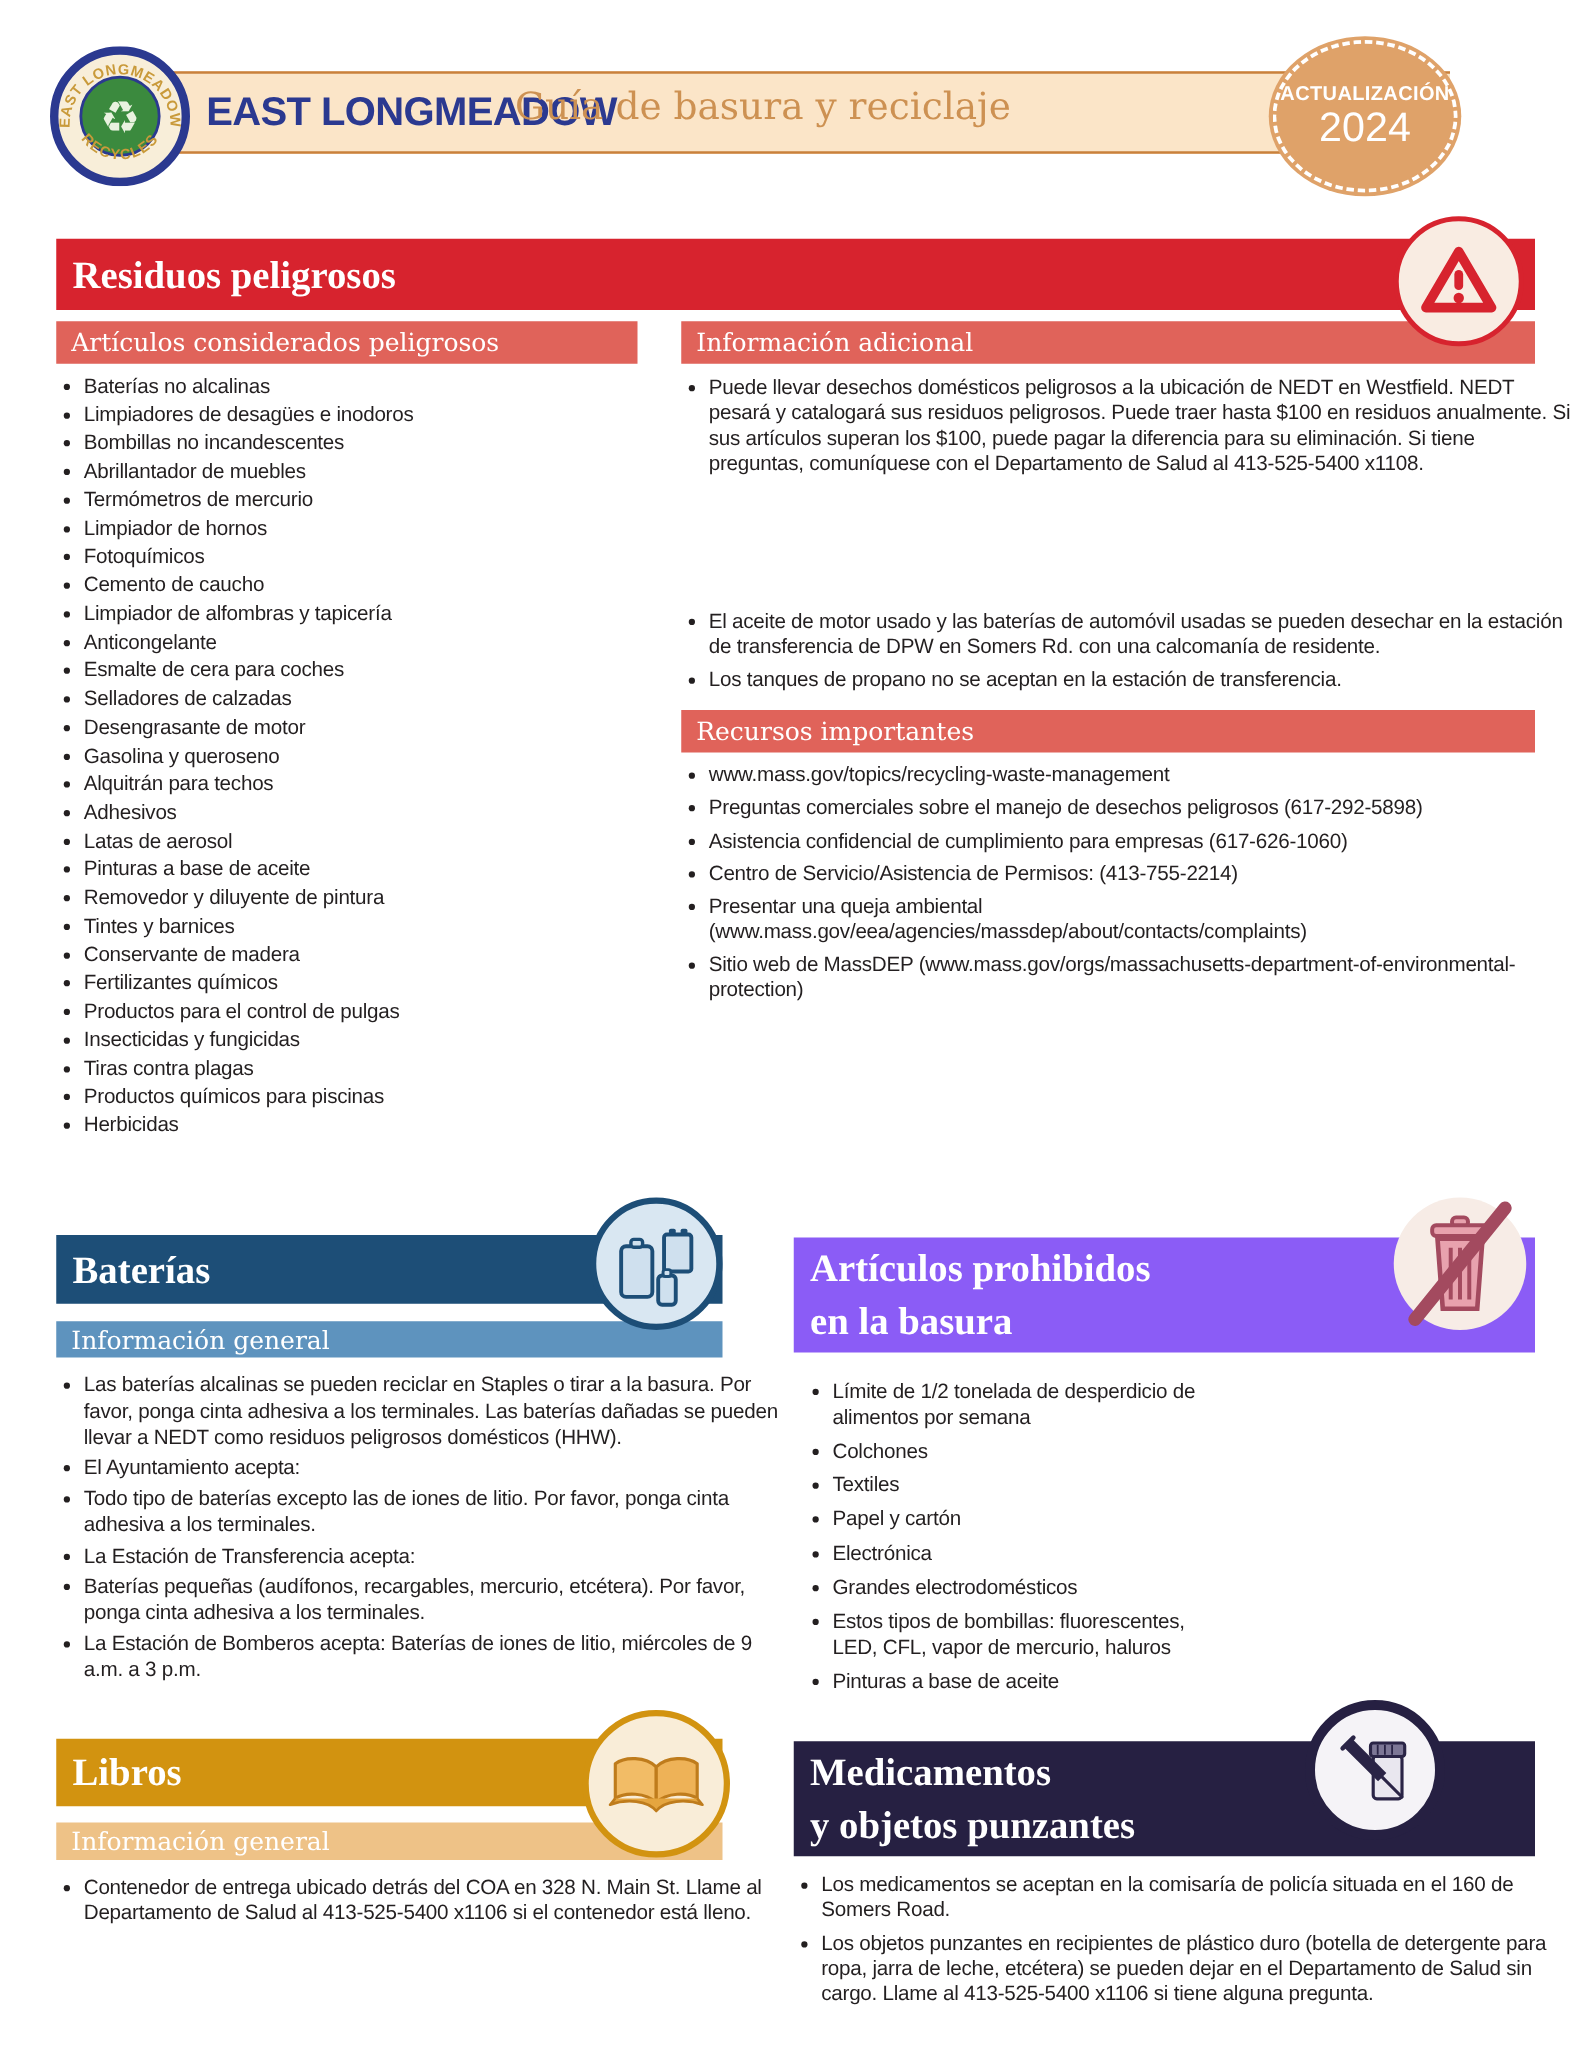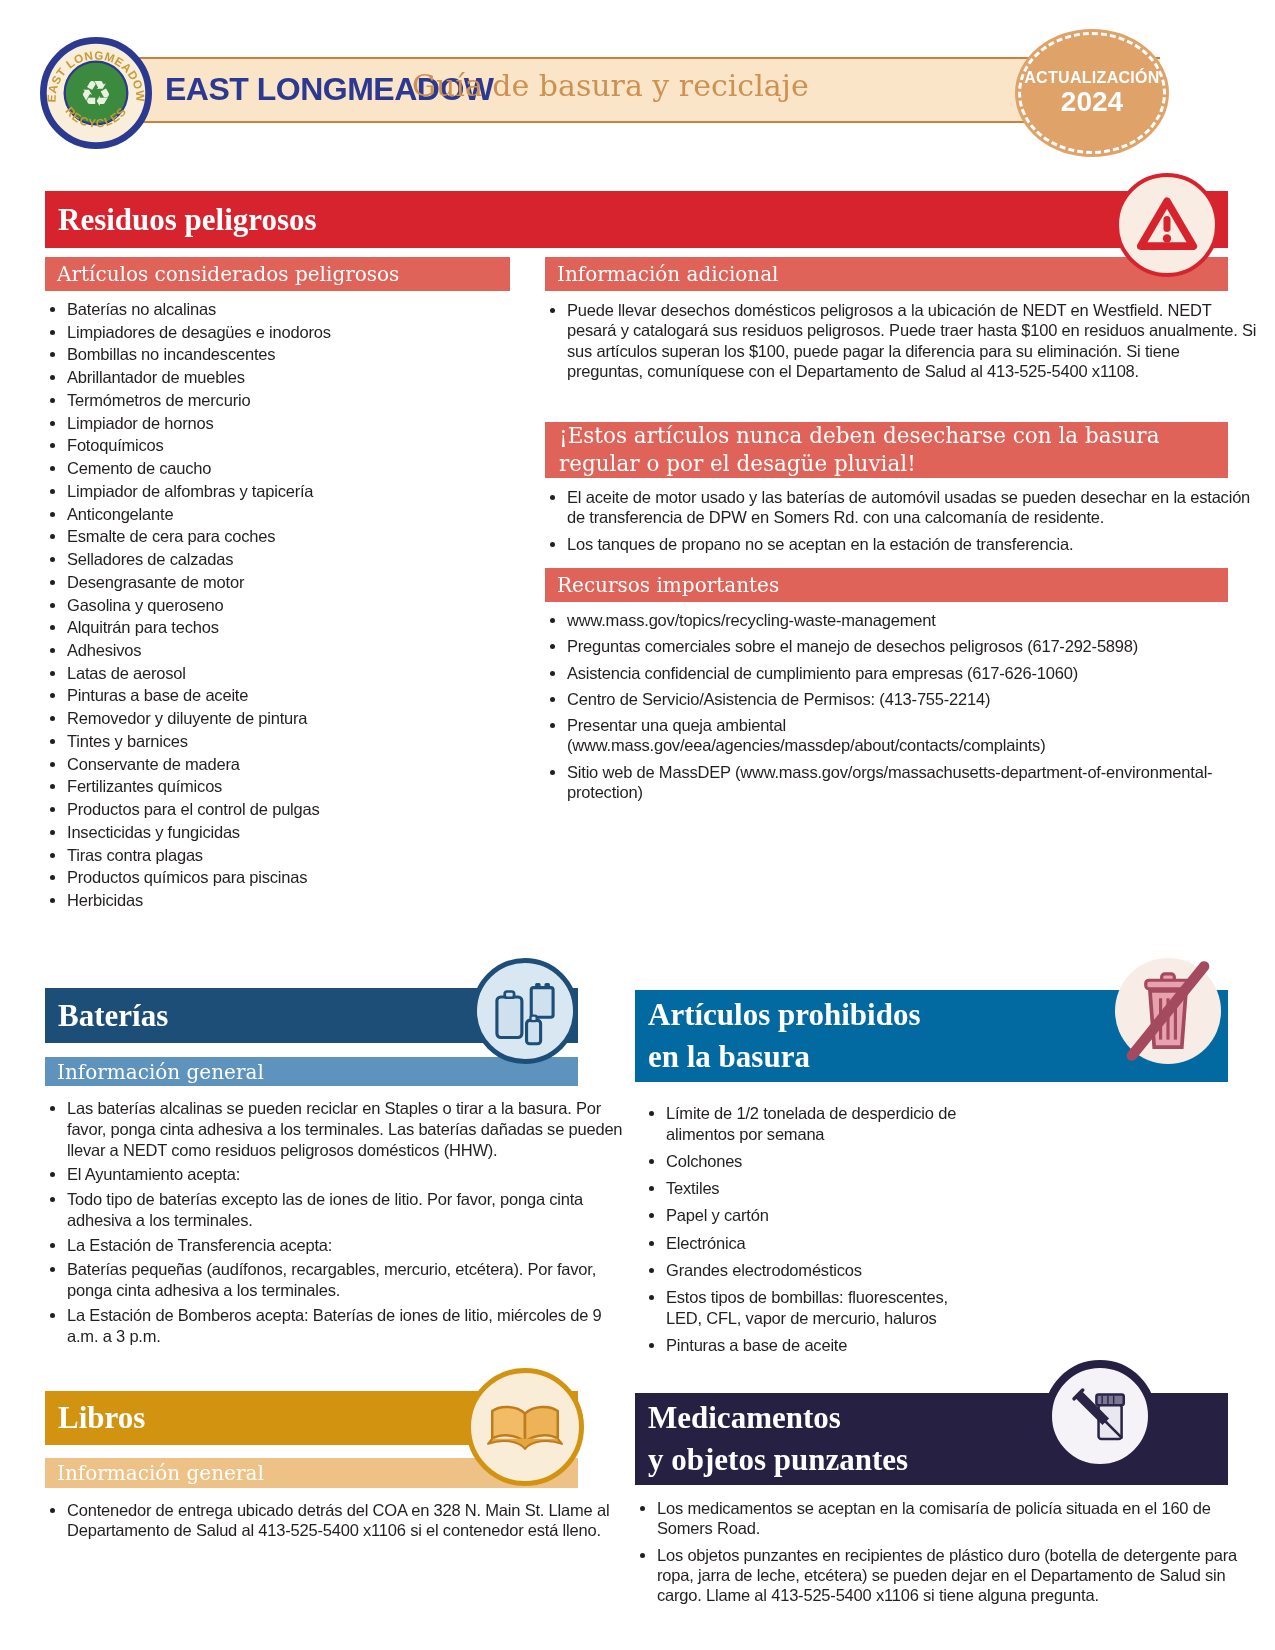--- a/index.html
+++ b/index.html
@@ -9,21 +9,21 @@
 
   
   .header-band{left:60px;top:57px;width:1100px;height:62px;background:#fbe5c8;
                border-top:2px solid #c9813c;border-bottom:2px solid #c9813c;}
   .brand-title{left:165px;top:71px;font-size:32px;font-weight:bold;color:#2b3990;letter-spacing:-0.5px;}
   .brand-subtitle{left:412px;top:68px;font-size:30px;font-family:"DejaVu Serif",serif;color:#cd9152;}
   .badge{left:1018px;top:32px;width:148px;height:122px;border-radius:50%;background:#dfa269;
          border:3px dashed #ffffff;box-shadow:0 0 0 3px #dfa269;box-sizing:border-box;
          display:flex;flex-direction:column;align-items:center;justify-content:center;color:#fff;}
   .badge .l1{font-size:16px;font-weight:bold;letter-spacing:0.3px;}
-  .badge .l2{font-size:28px;font-weight:bold;line-height:1.05;}
+  .badge .l2{font-size:33px;font-weight:normal;line-height:1.05;}
   .logo{left:40px;top:37px;width:112px;height:112px;}
 
   
   .banner{color:#fff;font-family:Liberation Serif, serif;font-weight:700;
           display:flex;align-items:center;box-sizing:border-box;padding-left:13px;}
   .subbar{color:#fff;font-family:"DejaVu Serif",serif;font-size:20px;
           display:flex;align-items:center;box-sizing:border-box;padding-left:12px;}
   .icon-circle{border-radius:50%;box-sizing:border-box;display:flex;align-items:center;
                justify-content:center;z-index:3;}
   ul.blist{margin:0;padding:0 0 0 22px;font-size:16.5px;line-height:1.23;letter-spacing:-0.2px;}
@@ -44,21 +44,21 @@
   .hz-res-bar{left:545px;top:568px;width:683px;height:34px;background:#e0635a;}
   .hz-res{left:545px;top:610px;width:692px;}
 
   
   .bat-banner{left:45px;top:988px;width:533px;height:55px;background:#1d4e77;font-size:31px;}
   .bat-circle{left:472px;top:958px;width:106px;height:106px;background:#d9e7f2;border:5px solid #1d4e77;}
   .bat-bar{left:45px;top:1057px;width:533px;height:29px;background:#5e93be;}
   .bat-list{left:45px;top:1098px;width:558px;}
 
   
-  .pro-banner{left:635px;top:990px;width:593px;height:92px;background:#0369a1;font-size:31px;line-height:1.35;}
+  .pro-banner{left:635px;top:990px;width:593px;height:92px;background:#8b5cf6;font-size:31px;line-height:1.35;}
   .pro-circle{left:1115px;top:958px;width:106px;height:106px;background:#f7ece6;}
   .pro-cols{left:648px;top:1103px;width:580px;display:flex;gap:13px;}
   .pro-cols ul{margin:0;padding:0 0 0 18px;font-size:16.5px;line-height:1.28;letter-spacing:-0.2px;}
   .pro-cols li{margin-bottom:6px;}
   .pro-col1{width:295px;}
   .pro-col2{flex:1;}
 
   
   .bk-banner{left:45px;top:1391px;width:533px;height:54px;background:#d29310;font-size:31px;}
   .bk-circle{left:466px;top:1368px;width:118px;height:118px;background:#f9edd8;border:5px solid #d29310;}
@@ -150,23 +150,20 @@
     </ul>
 
   <div class="abs subbar hz-info-bar">
     <span>Información adicional</span>
   </div>
 
   <ul class="abs blist hz-info">
       <li>Puede llevar desechos domésticos peligrosos a la ubicación de NEDT en Westfield. NEDT pesará y catalogará sus residuos peligrosos. Puede traer hasta $100 en residuos anualmente. Si sus artículos superan los $100, puede pagar la diferencia para su eliminación. Si tiene preguntas, comuníquese con el Departamento de Salud al 413-525-5400 x1108.</li>
     </ul>
 
-  <div class="abs subbar hz-warn2">
-    <span>¡Estos artículos nunca deben desecharse con la basura regular o por el desagüe pluvial!</span>
-  </div>
 
   <ul class="abs blist hz-warn-bullets">
       <li>El aceite de motor usado y las baterías de automóvil usadas se pueden desechar en la estación de transferencia de DPW en Somers Rd. con una calcomanía de residente.</li>
       <li>Los tanques de propano no se aceptan en la estación de transferencia.</li>
     </ul>
 
   <div class="abs subbar hz-res-bar">
     <span>Recursos importantes</span>
   </div>
 

